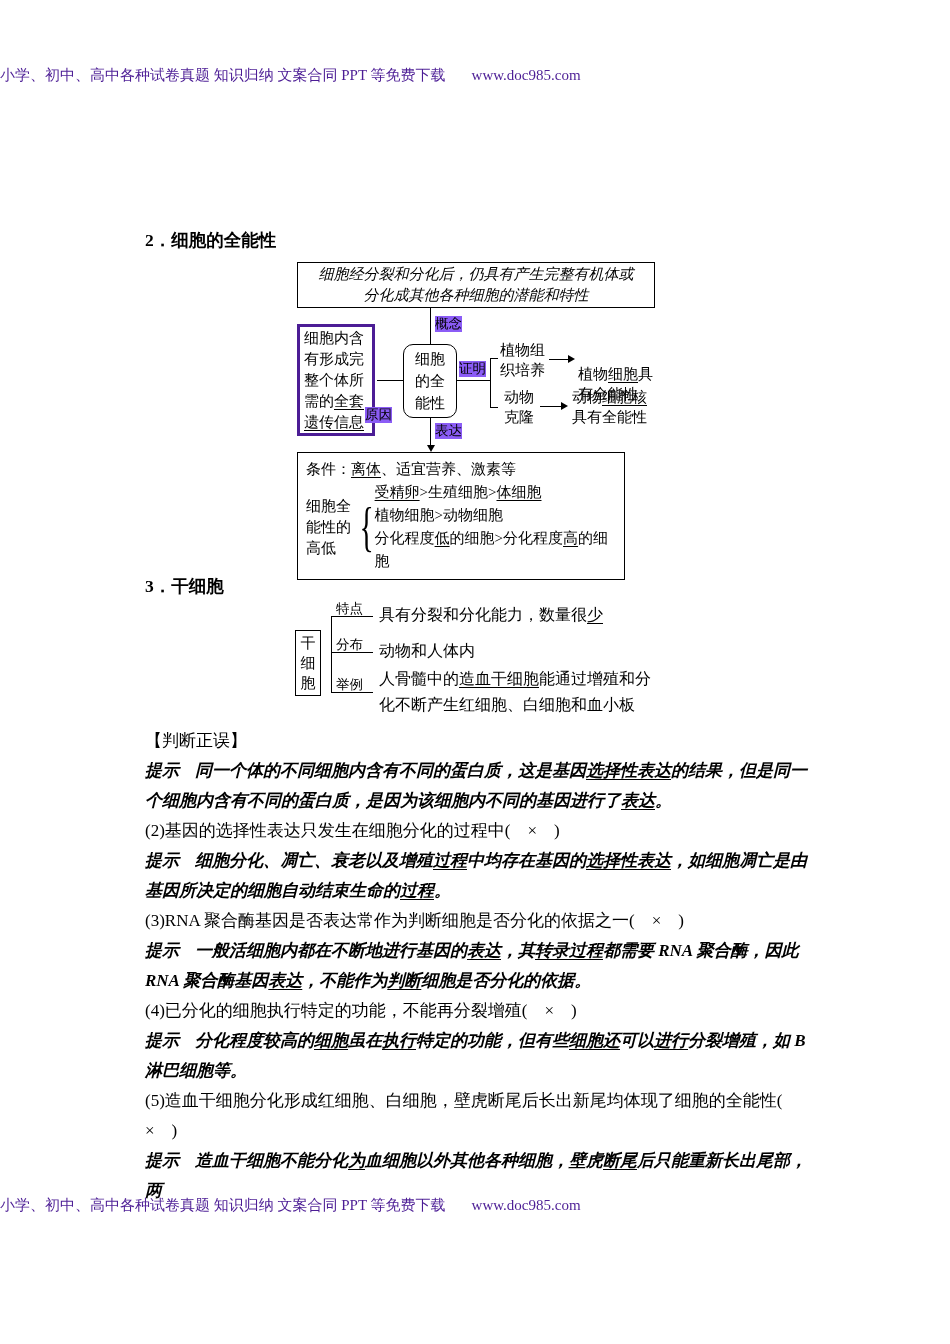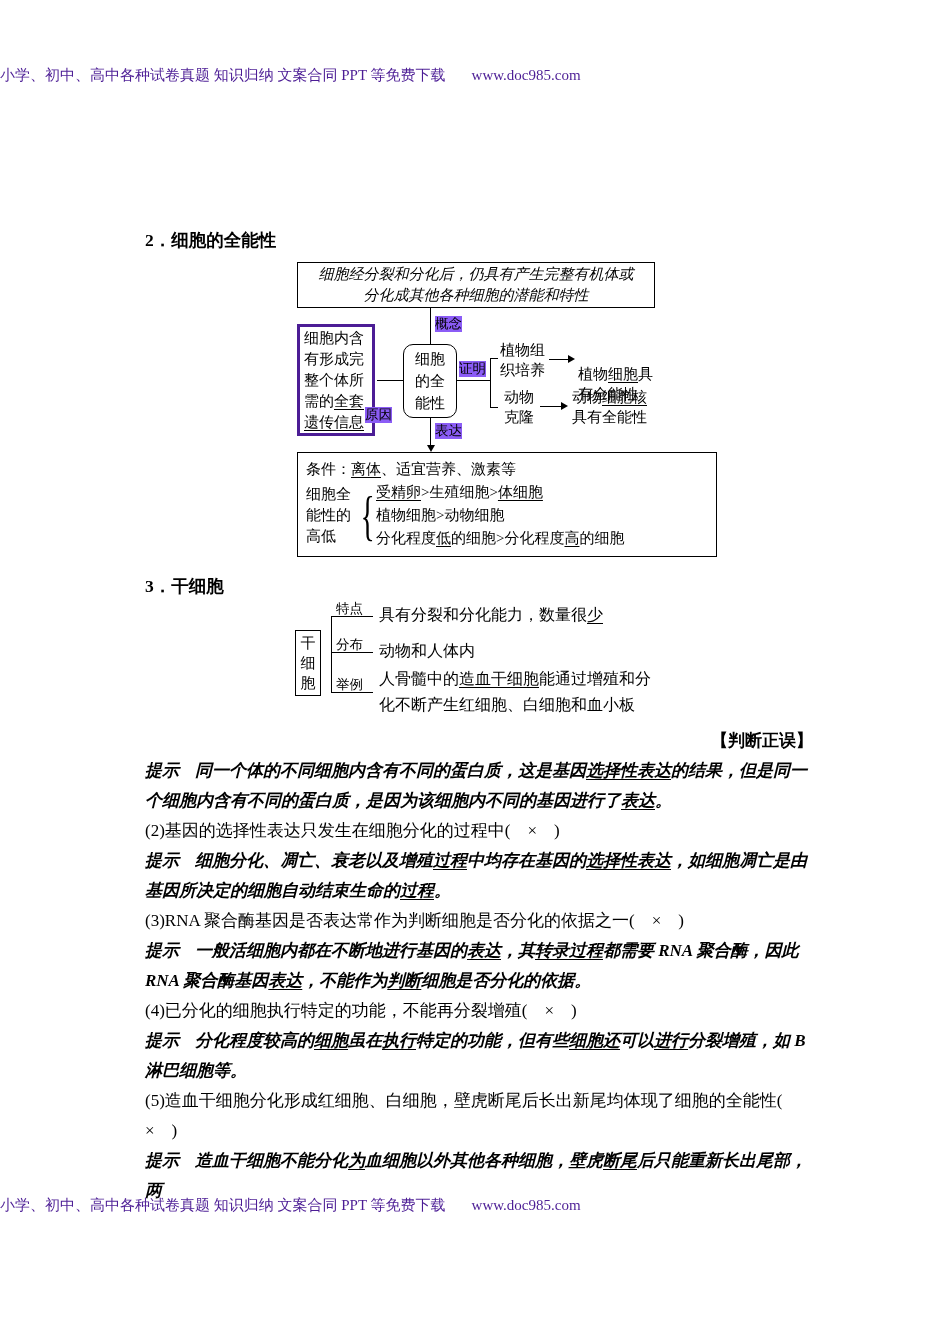--- a/index.html
+++ b/index.html
@@ -31,37 +31,37 @@
   
   .diagram2 { position:relative; width:365px; height:298px; margin:10px 0 14px 152px; font-size:15px; }
   .d2-concept { position:absolute; left:0; top:0; width:358px; height:46px; border:1px solid #000;
     display:flex; align-items:center; justify-content:center; text-align:center; line-height:21px;font-style:italic; }
   .d2-center { position:absolute; left:106px; top:82px; width:54px; height:74px; border:1px solid #000;
     border-radius:10px; display:flex; align-items:center; justify-content:center; text-align:center; line-height:22px; }
   .d2-reason { position:absolute; left:0; top:62px; width:78px; height:112px; border:3px solid #4c1d95;
     padding:1px 4px; line-height:21px; }
   .dlabel { position:absolute; font-size:13.5px; line-height:16px; background:#8b5cf6; }
   .dtext  { position:absolute; line-height:20px; }
-  .d2-bottom { position:absolute; left:0; top:190px; width:420px; border:1px solid #000; padding:4px 8px 6px; }
+  .d2-bottom { position:absolute; left:0; top:190px; width:328px; border:1px solid #000; padding:4px 8px 6px; }
   .d2-cond { line-height:24px; }
   .d2-levels-row { display:flex; align-items:center; }
   .d2-level-label { width:50px; line-height:21px; }
   .d2-brace { font-size:54px; line-height:58px; width:20px; transform:scaleX(0.55); font-weight:400; }
   .d2-levels { line-height:23px; }
 
   
   .diagram3 { position:relative; width:420px; height:122px; margin:2px 0 4px 150px; font-size:16px; }
   .d3-box { position:absolute; left:0; top:30px; width:26px; border:1px solid #000;
     padding:2px 0; text-align:center; line-height:20px; font-size:15px; }
   .blabel { position:absolute; font-size:13.5px; line-height:15px;font-family:Liberation Serif, serif; }
   .btext  { position:absolute; line-height:26px; }
 
   
   .qa p { font-size:17px; line-height:30px; margin:0; }
-  .qa .head { font-weight:bold;text-align:right; }
+  .qa .head { font-weight:normal; }
   .qa .a { font-weight:bold;font-style:italic; }
   .tip { margin-right:16px; }
 </style>
 </head>
 <body>
 
 <div class="pageline header">
   <span>小学、初中、高中各种试卷真题 知识归纳 文案合同 PPT 等免费下载</span><span class="url">www.doc985.com</span>
 </div>
 

